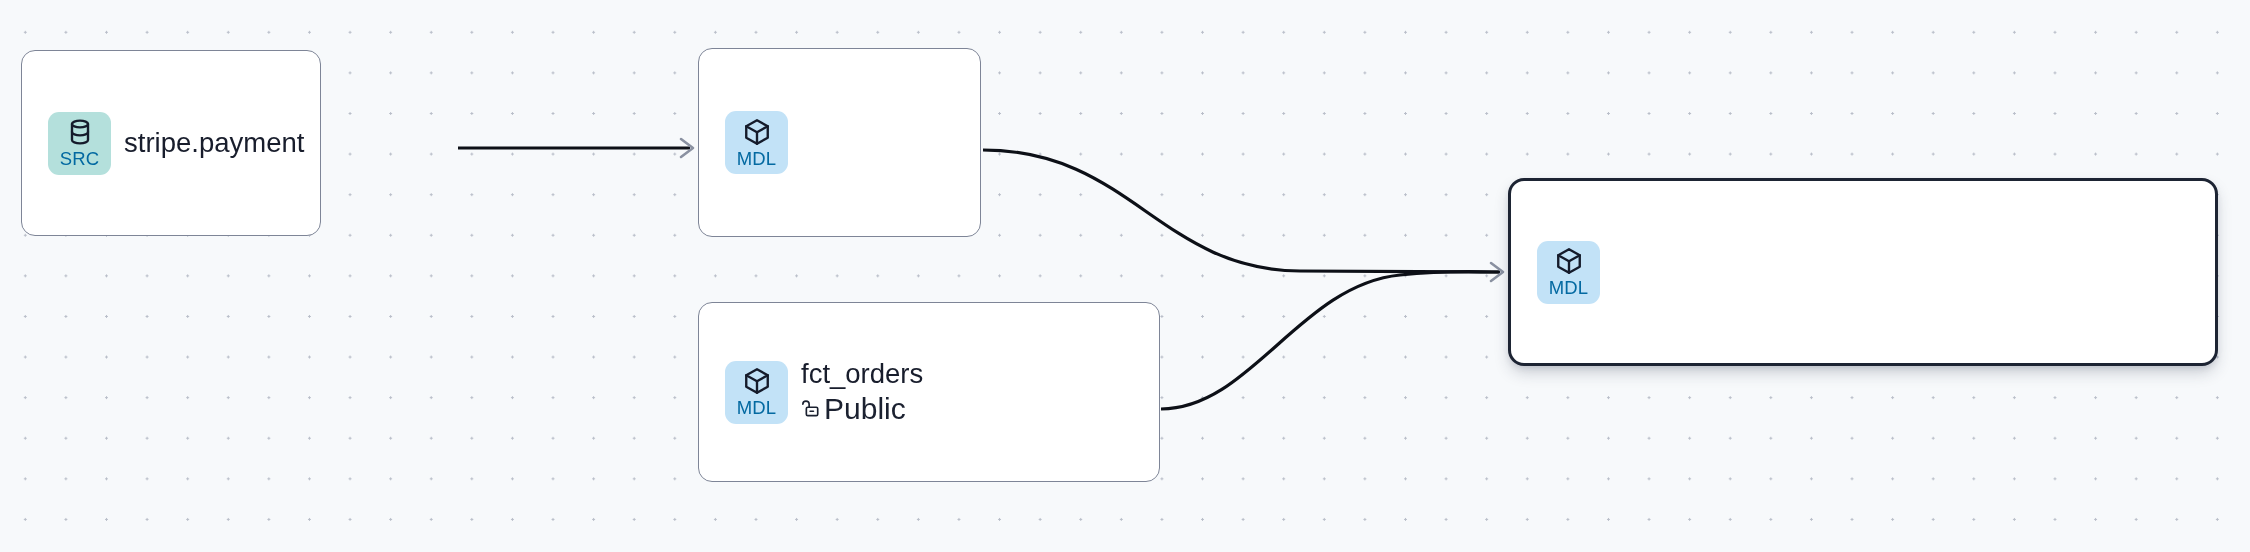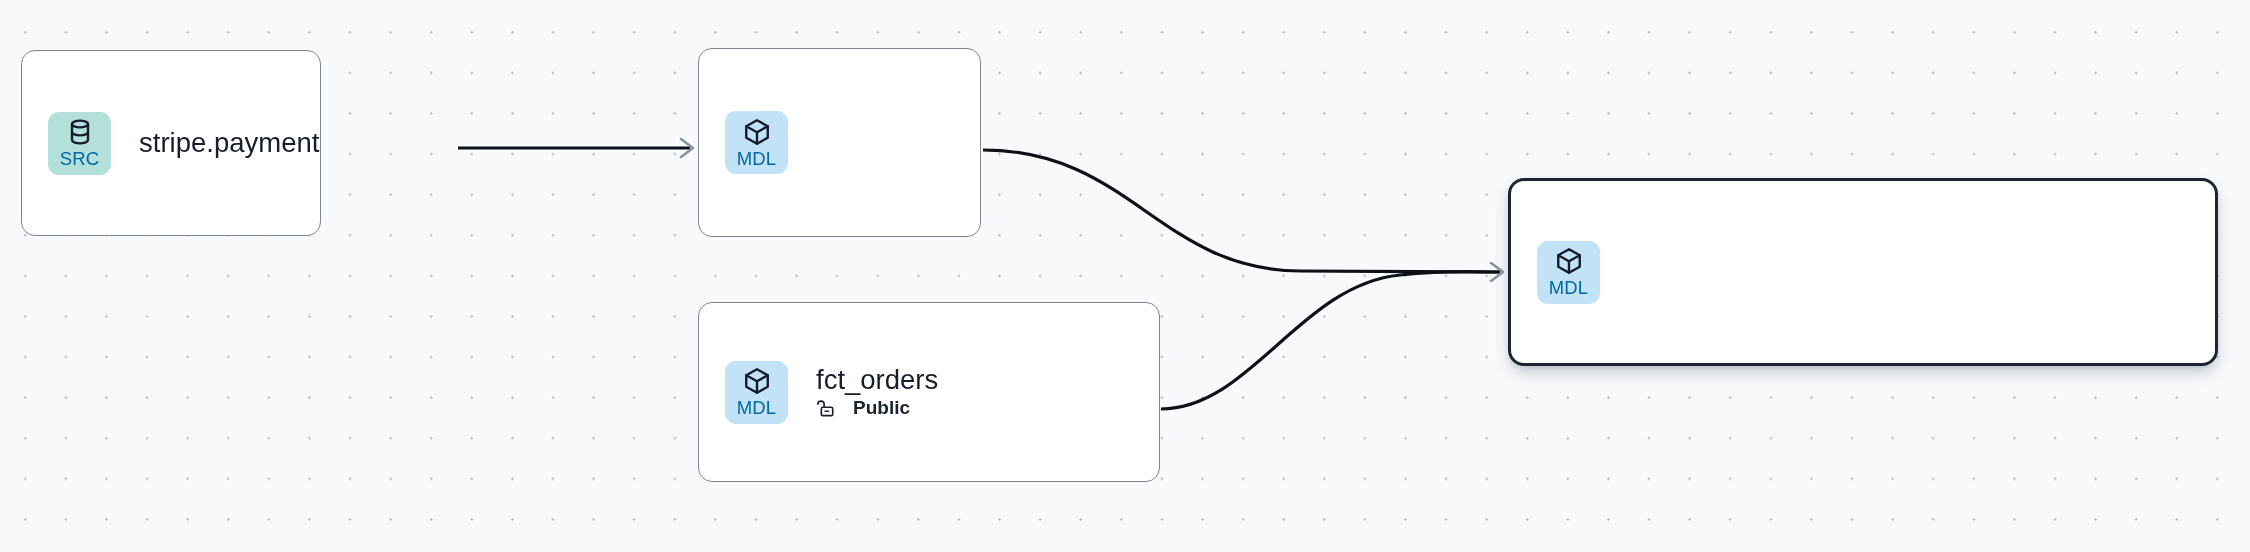--- a/index.html
+++ b/index.html
@@ -68,43 +68,42 @@
 
   .badge-text {
     font-size: 18.5px;
     line-height: 1;
     color: #0369a1;
     letter-spacing: 0.2px;
     margin-top: 2px;
   }
 
   .node-body {
-    margin-left: 28px;
+    margin-left: 13px;
     display: flex;
     flex-direction: column;
     justify-content: center;
     gap: 3px;
   }
 
   .node-title {
     font-size: 27.5px;
     line-height: 1.12;
     color: #181d2c;
     white-space: nowrap;
   }
 
   .node-sub {
     display: flex;
     align-items: center;
-    gap: 16px;
-    font-size: 19px;
+    gap: 2px;
+    font-size: 30px;
     line-height: 1.1;
     color: #1b2130;
     white-space: nowrap;
-    font-weight: bold;
   }
 
   .node-sub svg { display: block; flex: 0 0 auto; }
 
   
   #node-source     { left: 21px;   top: 50px;  width: 300px; height: 186px; }
   #node-staging    { left: 698px;  top: 48px;  width: 283px; height: 189px; }
   #node-facts      { left: 698px;  top: 302px; width: 462px; height: 180px; }
   #node-aggregate  { left: 1508px; top: 178px; width: 710px; height: 188px; }
 </style>

